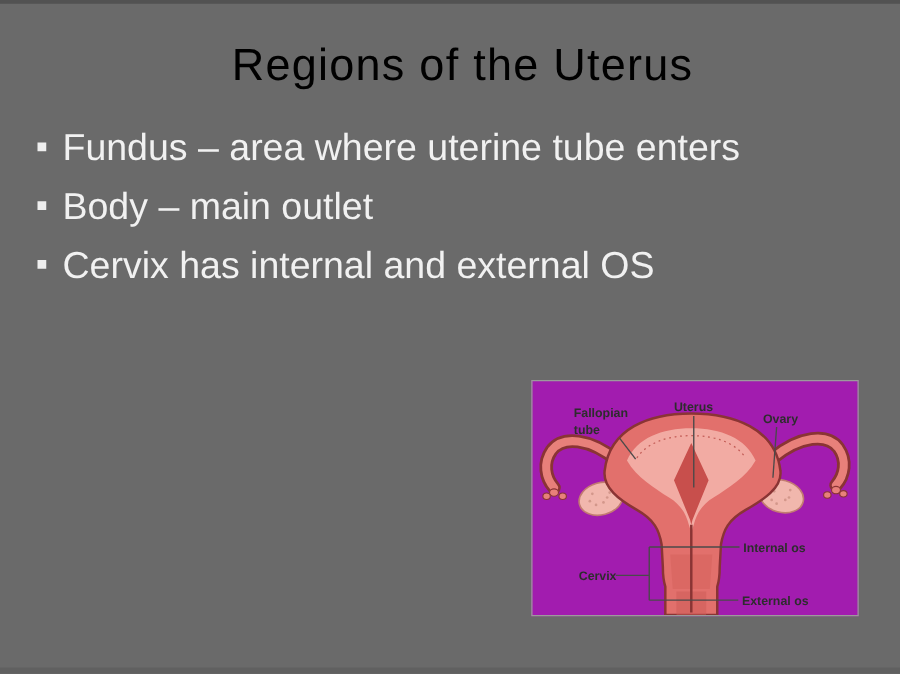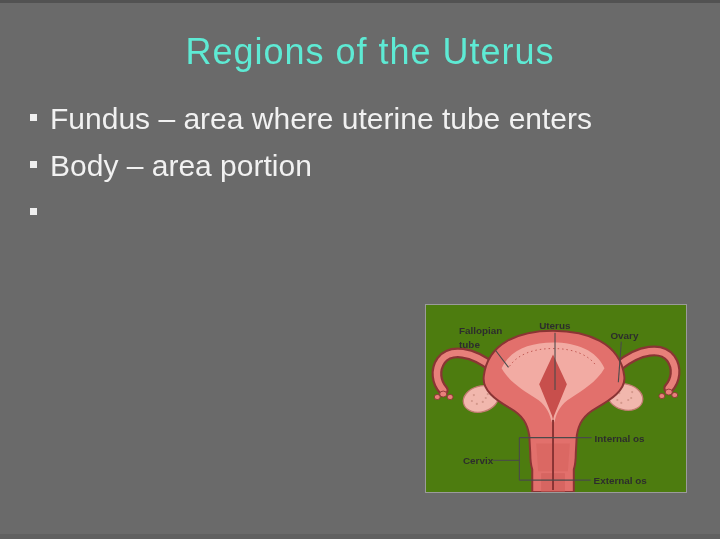--- a/index.html
+++ b/index.html
@@ -7,38 +7,38 @@
   .slide{
     position:relative; width:720px; height:539px;
     background:#6a6a6a; overflow:hidden;
     font-family:"Liberation Sans", sans-serif;
   }
   .edge-top{ position:absolute; top:0; left:0; width:100%; height:3px; background:#525252; }
   .edge-bottom{ position:absolute; bottom:0; left:0; width:100%; height:5px; background:#606060; }
   .title{
     position:absolute; top:32px; left:0; width:100%;
     text-align:center; font-size:36px; line-height:40px;
-    font-weight:400; letter-spacing:1px; color:#5eead4;padding-left:20px;
+    font-weight:400; letter-spacing:1px; color:#000000;padding-left:20px;
   }
   .bullets{
     position:absolute; top:105px; left:30px; right:20px;
     list-style:none;
   }
   .bullet{
     display:flex; align-items:flex-start;
     margin-bottom:19px;
     font-size:30px; line-height:28px; color:#f1f1f1;
   }
   .bullet .sq{
     flex:0 0 auto; width:7px; height:7px;
     background:#efefef; margin:9px 13px 0 0;
   }
   .figure{
     position:absolute; left:425px; top:304px; width:262px; height:189px;
-    background:#4d7c0f; border:1px solid #9b9b9b;
+    background:#a21caf; border:1px solid #9b9b9b;
   }
   .figure svg{ display:block; width:100%; height:100%; }
   .diagram-label{
     font-family:"Liberation Sans", sans-serif;
     font-size:10px; font-weight:700; fill:#2d2d2d;
   }
 </style>
 </head>
 <body>
 
@@ -47,24 +47,25 @@
 
   <h1 class="title">Regions of the Uterus</h1>
 
   <ul class="bullets">
     <li class="bullet">
       <span class="sq"></span>
       <span>Fundus – area where uterine tube enters</span>
     </li>
     <li class="bullet">
       <span class="sq"></span>
-      <span>Body – area portion</span>
+      <span>Body – main outlet</span>
     </li>
     <li class="bullet">
       <span class="sq"></span>
+      <span>Cervix has internal and external OS</span>
     </li>
   </ul>
 
   <div class="figure">
     <svg viewBox="0 0 262 189">
 
       <g>
 
         <path d="M68,64 C46,46 24,44 15,56 C8,66 10,78 17,86" fill="none" stroke="#8a3434" stroke-width="11" stroke-linecap="round"></path>
         <path d="M68,64 C46,46 24,44 15,56 C8,66 10,78 17,86" fill="none" stroke="#e8807a" stroke-width="6.5" stroke-linecap="round"></path>

